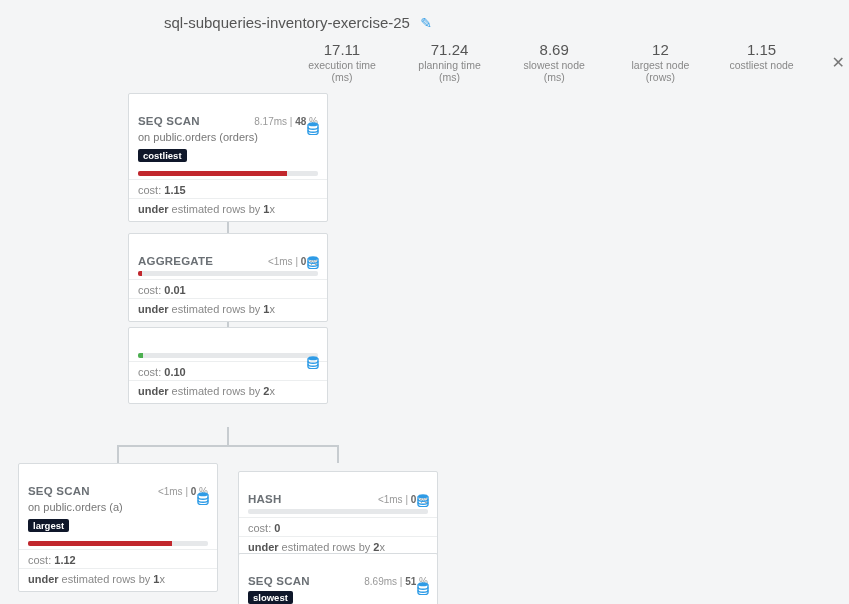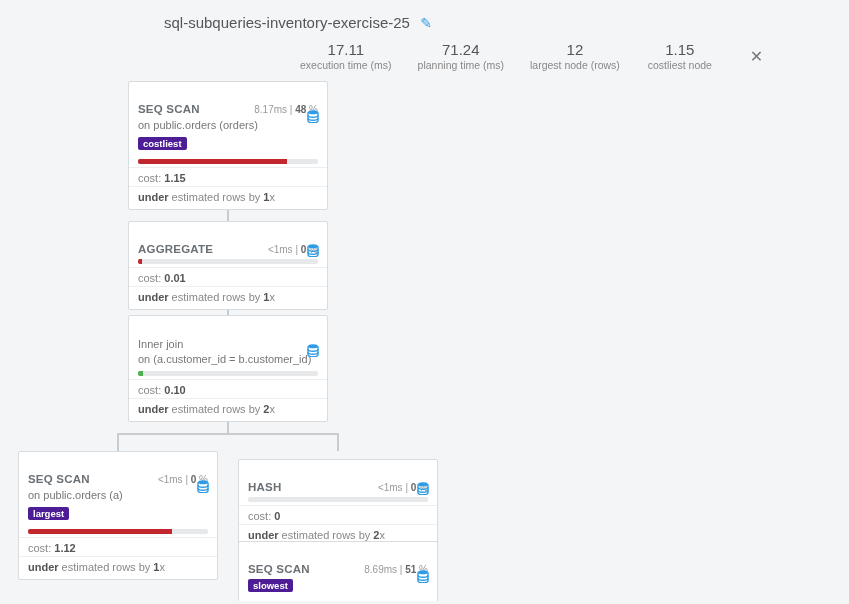--- a/index.html
+++ b/index.html
@@ -78,21 +78,21 @@
   }
   .node .hdr .timing b { color: #666; font-weight: 600; }
   .node .sub {
     color: #777;
     font-size: 11px;
     margin-bottom: 3px;
     line-height: 1.35;
   }
   .node .tag {
     display: inline-block;
-    background: #4c1d95;
+    background: #0f172a;
     color: #fff;
     font-size: 9.5px;
     font-weight: 600;
     padding: 1px 5px;
     border-radius: 2px;
     margin-bottom: 5px;
   }
   .db-icon {
     position: absolute;
     right: 8px;
@@ -141,20 +141,24 @@
 <div class="stats-bar">
   <div class="stat">
     <div class="val">17.11</div>
     <div class="lbl">execution time (ms)</div>
   </div>
   <div class="stat">
     <div class="val">71.24</div>
     <div class="lbl">planning time (ms)</div>
   </div>
   <div class="stat">
+    <div class="val">8.69</div>
+    <div class="lbl">slowest node (ms)</div>
+  </div>
+  <div class="stat">
     <div class="val">12</div>
     <div class="lbl">largest node (rows)</div>
   </div>
   <div class="stat">
     <div class="val">1.15</div>
     <div class="lbl">costliest node</div>
   </div>
   <span class="close-x">✕</span>
 </div>
 
@@ -208,24 +212,20 @@
     <div class="bar-track">
         <div class="bar-fill bar-red" style="width:2%"></div>
       </div>
     <div class="rule"></div>
     <div class="cost">cost: <b>0.01</b></div>
     <div class="rule"></div>
     <div class="under"><b>under</b><span> estimated rows by </span><b>1</b><span>x</span></div>
   </div>
 
   <div class="node" style="left:128px; top:234px;">
-    <div class="sub">
-      <span>Inner </span><span>join</span><br>
-      <span>on </span><span>(a.customer_id = b.customer_id)</span>
-    </div>
     <span class="db-icon">
         <svg viewBox="0 0 12 13">
           <ellipse cx="6" cy="2.2" rx="5" ry="2" fill="#2e9be6"></ellipse>
           <path d="M1 2.2v3c0 1.1 2.24 2 5 2s5-.9 5-2v-3" fill="none" stroke="#2e9be6" stroke-width="1.4"></path>
           <path d="M1 5.2v3c0 1.1 2.24 2 5 2s5-.9 5-2v-3" fill="none" stroke="#2e9be6" stroke-width="1.4"></path>
           <path d="M1 8.2v2.6c0 1.1 2.24 2 5 2s5-.9 5-2V8.2" fill="none" stroke="#2e9be6" stroke-width="1.4"></path>
         </svg>
       </span>
     <div class="bar-track">
         <div class="bar-fill bar-green" style="width:3%"></div>

